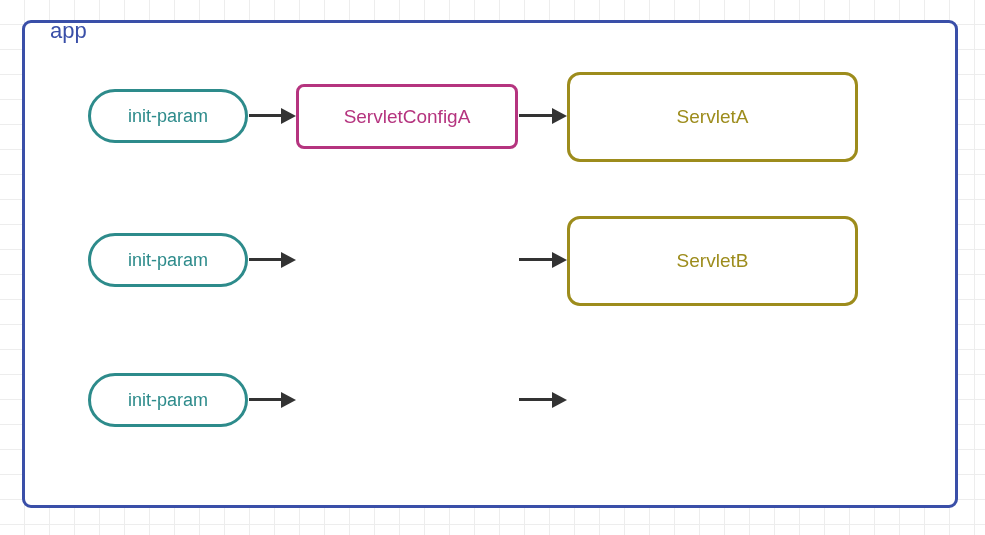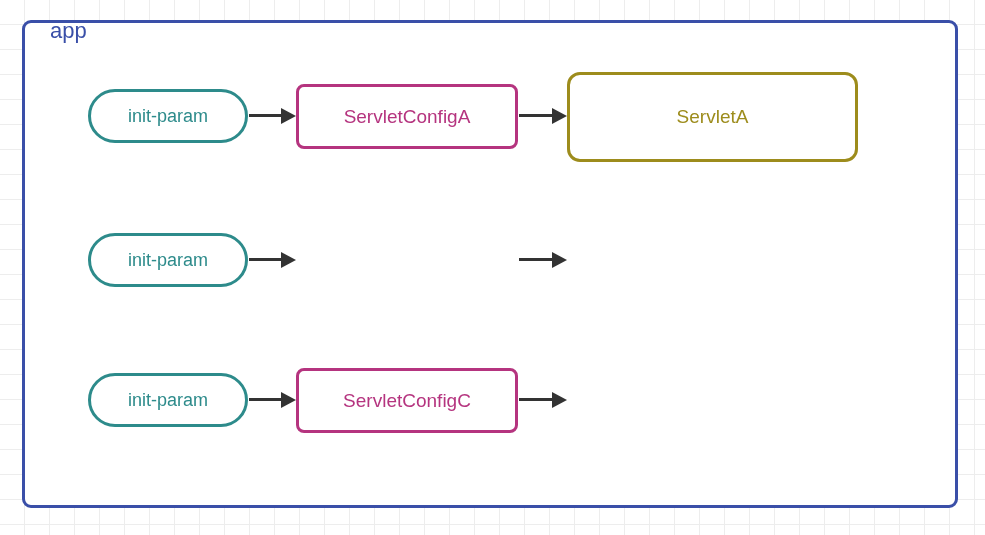--- a/index.html
+++ b/index.html
@@ -176,32 +176,32 @@
       <span>init-param</span>
     </div>
     <div class="arrow arrow-a">
       <div class="shaft"></div>
       <div class="head"></div>
     </div>
     <div class="arrow arrow-b">
       <div class="shaft"></div>
       <div class="head"></div>
     </div>
+    <div class="servlet-node">
+      <span>ServletB</span>
+    </div>
   </div>
 
   <div class="row" style="top:368px;">
     <div class="pill-node">
       <span>init-param</span>
     </div>
     <div class="arrow arrow-a">
       <div class="shaft"></div>
       <div class="head"></div>
     </div>
-    <div class="config-node">
-      <span>ServletConfigC</span>
-    </div>
     <div class="arrow arrow-b">
       <div class="shaft"></div>
       <div class="head"></div>
     </div>
   </div>
 
 </div>
 
 </body></html>

